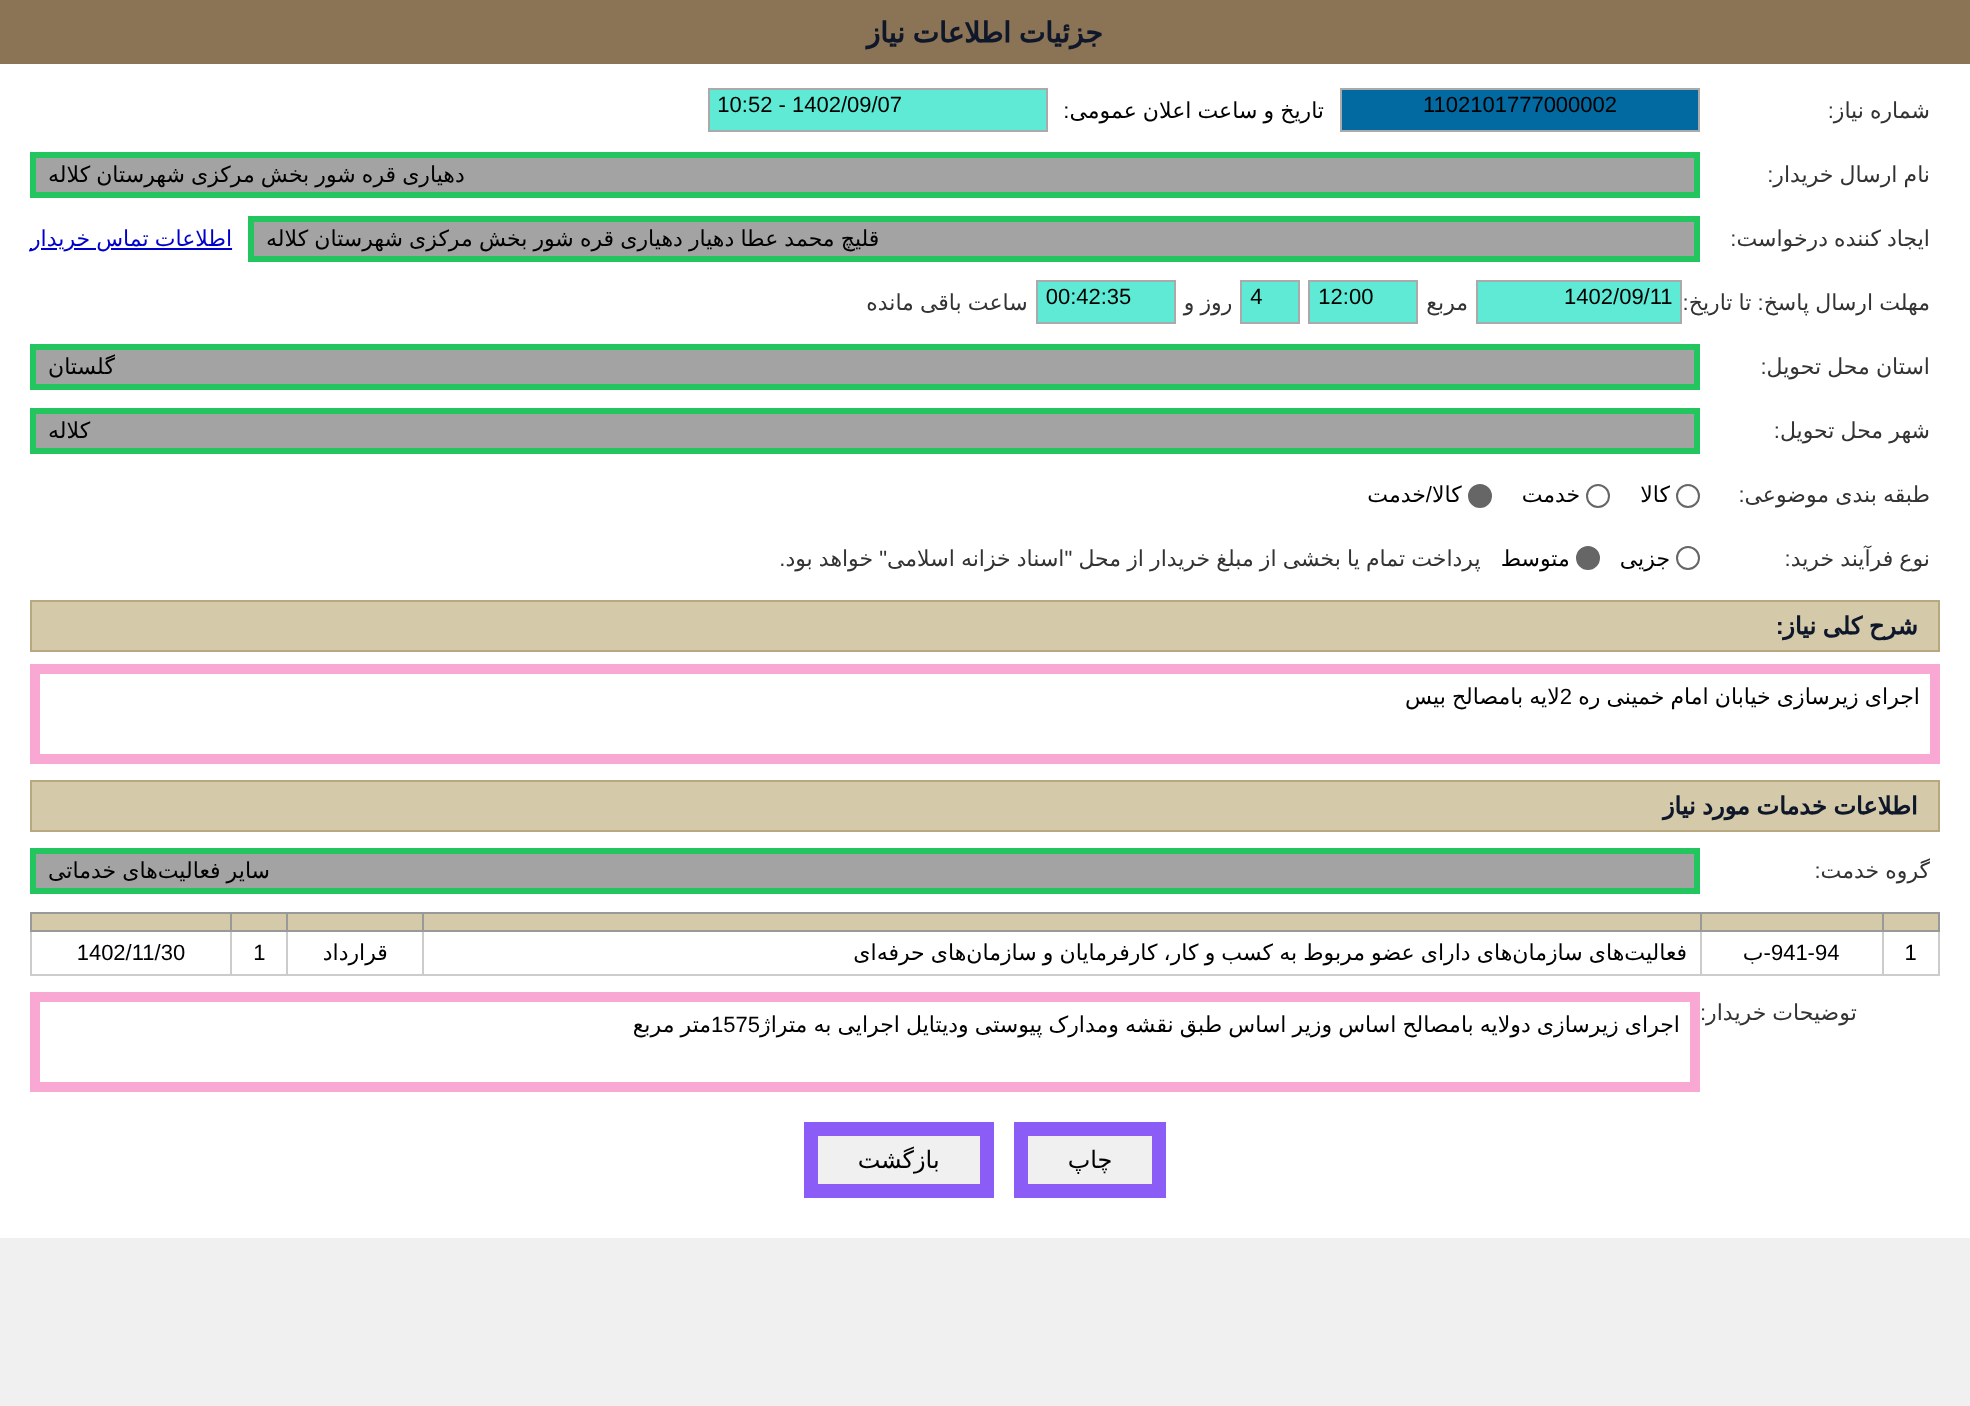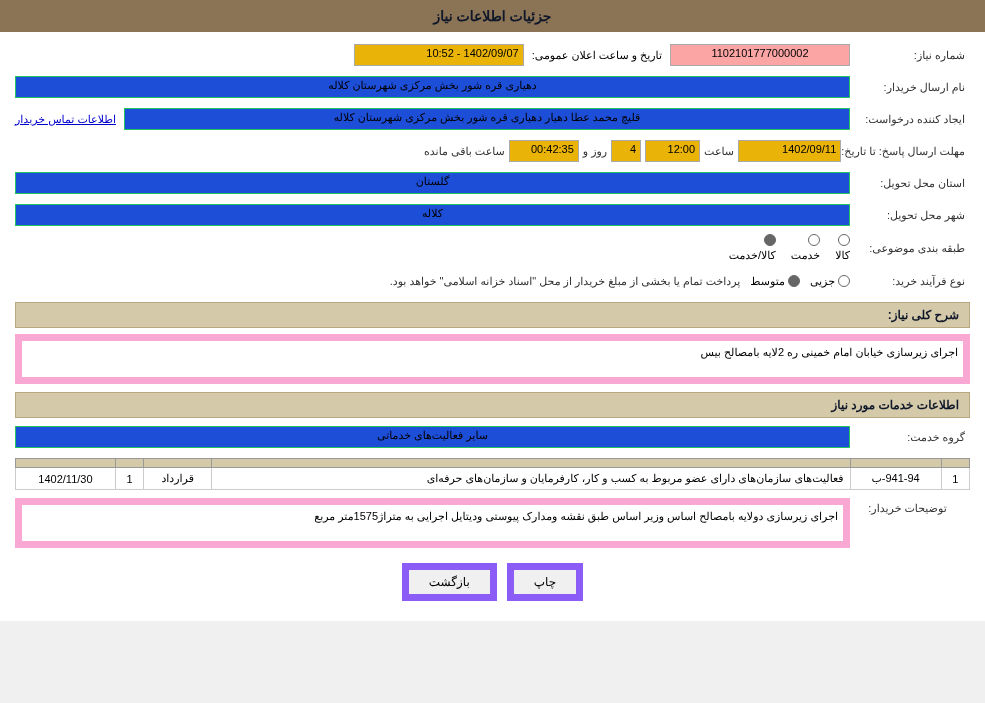--- a/index.html
+++ b/index.html
@@ -35,31 +35,31 @@
     }
     .label {
       color: #333;
       font-size: 11px;
       min-width: 120px;
       text-align: right;
       padding-right: 5px;
       flex-shrink: 0;
     }
     .value-box {
-      border: 1px solid #22c55e;
-      background: #1d4ed8;
+      border: 3px solid #22c55e;
+      background: #a3a3a3;
       padding: 2px 6px;
       min-height: 22px;
       font-size: 11px;
       flex: 1;
-      text-align: center;
+      text-align: left;
     }
     .number-box {
       border: 1px solid #aaa;
-      background: #fca5a5;
+      background: #0369a1;
       padding: 2px 6px;
       min-height: 22px;
       font-size: 11px;
       min-width: 180px;
       text-align: center;
     }
     .link-text {
       color: #0000cc;
       text-decoration: underline;
       cursor: pointer;
@@ -70,38 +70,37 @@
       align-items: center;
       gap: 4px;
       flex: 1;
     }
     .time-label-small {
       font-size: 11px;
       color: #333;
     }
     .small-box {
       border: 1px solid #aaa;
-      background: #eab308;
+      background: #5eead4;
       padding: 2px 4px;
       min-height: 22px;
       font-size: 11px;
-      text-align: right;
+      text-align: left;
     }
     .radio-group {
       display: flex;
       gap: 15px;
       align-items: center;
       flex: 1;
     }
     .radio-item {
       display: flex;
-      align-items: flex-start;
+      align-items: flex-end;
       gap: 3px;
       font-size: 11px;
-      flex-direction: column;
     }
     .radio-circle {
       width: 12px;
       height: 12px;
       border-radius: 50%;
       border: 1px solid #666;
       display: inline-block;
       background: white;
     }
     .radio-circle.selected {
@@ -126,21 +125,21 @@
     .section-header {
       background: #d4c9a8;
       border: 1px solid #b8a880;
       padding: 5px 10px;
       font-size: 12px;
       font-weight: bold;
       color: #0f172a;
       margin: 8px 0 6px 0;
     }
     .textarea-box {
-      border: 7px solid #f9a8d4;
+      border: 5px solid #f9a8d4;
       background: white;
       padding: 5px;
       min-height: 50px;
       font-size: 11px;
       text-align: right;
       width: 100%;
       direction: rtl;
     }
     .service-row {
       display: flex;
@@ -175,21 +174,21 @@
       display: flex;
       align-items: flex-start;
       margin: 8px 0;
     }
     .buyer-notes-label {
       min-width: 120px;
       font-size: 11px;
       color: #333;
       padding-right: 5px;
       padding-top: 4px;
-      text-align: center;
+      text-align: left;
     }
     .button-row {
       display: flex;
       justify-content: center;
       gap: 10px;
       margin: 15px 0 10px 0;
     }
     .btn {
       padding: 5px 20px;
       border: 7px solid #8b5cf6;
@@ -225,21 +224,21 @@
     <div class="form-row">
       <span class="label">ایجاد کننده درخواست:</span>
       <div class="value-box">قلیچ محمد عطا دهیار دهیاری قره شور بخش مرکزی شهرستان کلاله</div>
       <span style="margin-right: 8px;" class="link-text">اطلاعات تماس خریدار</span>
     </div>
 
     <div class="form-row">
       <span class="label">مهلت ارسال پاسخ: تا تاریخ:</span>
       <div class="time-row">
         <div class="small-box" style="min-width:100px;padding-left:43px;">1402/09/11</div>
-        <span class="time-label-small">ساعت</span>
+        <span class="time-label-small">مربع</span>
         <div class="small-box" style="min-width:55px;">12:00</div>
         <div class="small-box" style="min-width:30px;">4</div>
         <span class="time-label-small">روز و</span>
         <div class="small-box" style="min-width:70px;">00:42:35</div>
         <span class="time-label-small">ساعت باقی مانده</span>
       </div>
     </div>
 
     <div class="form-row">
       <span class="label">استان محل تحویل:</span>

